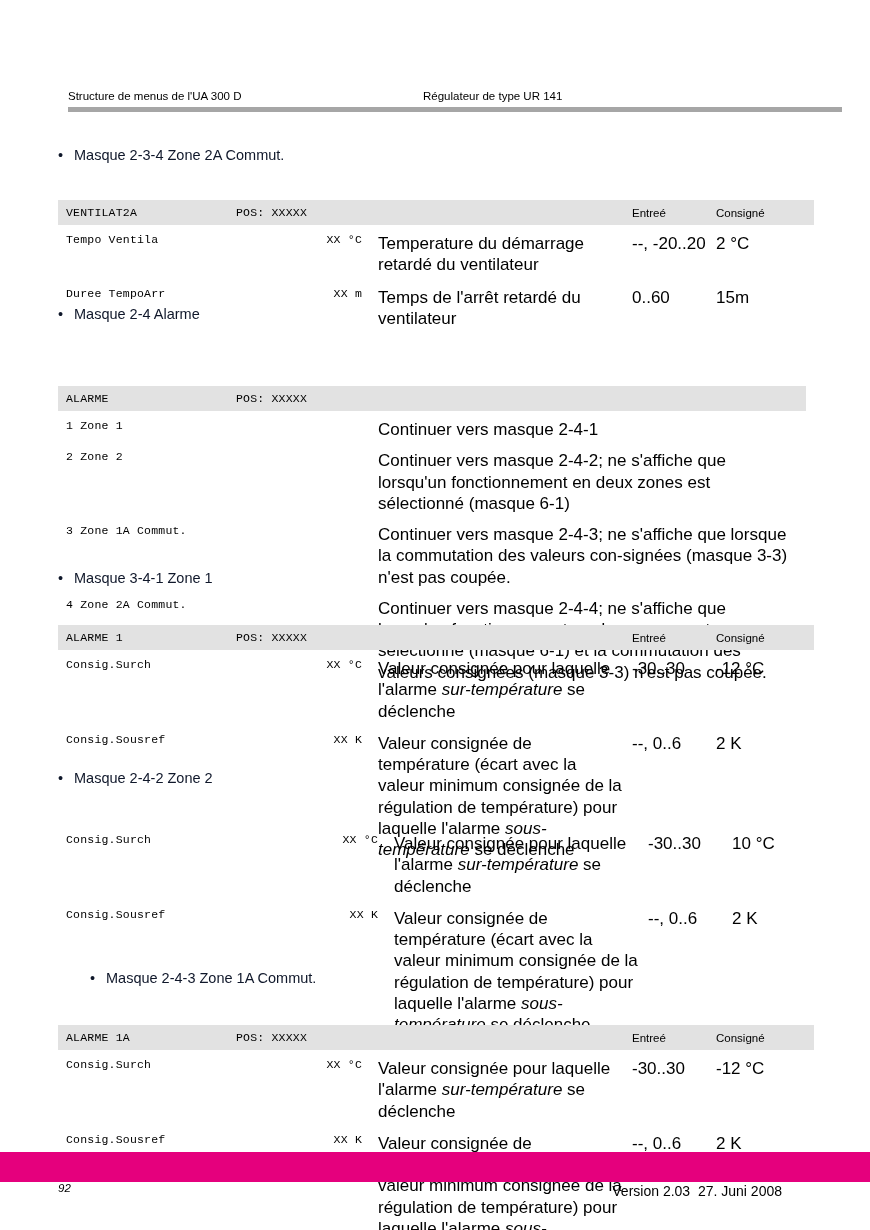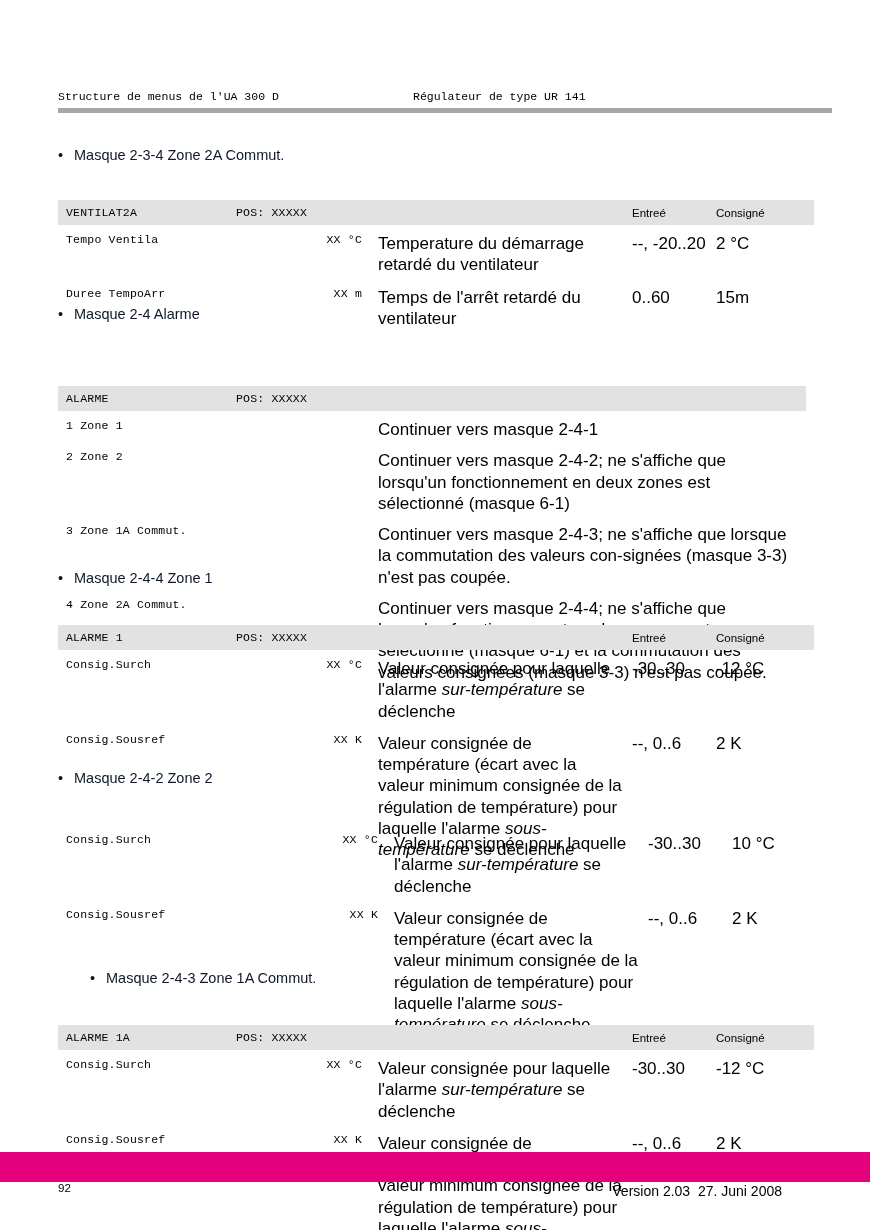--- a/index.html
+++ b/index.html
@@ -17,24 +17,23 @@
   }
   .page {
     position: absolute;
     left: 0; top: 0;
     width: 870px;
     height: 1230px;
   }
   
   .header {
     position: absolute;
-    left: 58px;
+    left: 68px;
     top: 90px;
     width: 774px;
-    font-family: Liberation Mono, monospace;
   }
   .header-row {
     display: flex;
     font-size: 11.5px;
     color: #000;
     padding-bottom: 5px;
   }
   .header-left { width: 355px; }
   .header-right { flex: 1; }
   .header-rule {
@@ -106,20 +105,21 @@
     top: 1152px;
     width: 870px;
     height: 30px;
     background: #e5007d;
   }
   .footer-left {
     position: absolute;
     left: 58px;
     top: 1182px;
     font-size: 11.5px;
+    font-style: italic;
   }
   .footer-right {
     position: absolute;
     right: 88px;
     top: 1183px;
     font-size: 14px;
     text-align: right;
   }
 </style>
 </head>
@@ -193,21 +193,21 @@
     </tr>
     <tr class="row">
       <td class="c-name2 mono">4 Zone 2A Commut.</td>
       <td class="c-pos2 mono"></td>
       <td class="c-desc2 sans">Continuer vers masque 2-4-4; ne s'affiche que lorsqu'un fonctionnement en deux zones est sélectionné (masque 6-1) et la commutation des valeurs consignées (masque 3-3) n'est pas coupée.</td>
     </tr>
   </tbody>
     </table>
 
   <div class="bullet-head" style="left:58px; top:570px;">
-    <span class="dot">•</span><span>Masque 2-4-4 Zone 1</span>
+    <span class="dot">•</span><span>Masque 3-4-1 Zone 1</span>
   </div>
 
   <table class="tbl" style="top:625px;">
     <tbody>
         <tr class="hdr">
       <td class="c-name mono">ALARME 1</td>
       <td class="c-pos mono">POS: XXXXX</td>
       <td class="c-desc sans"></td>
       <td class="c-entree sans">Entreé</td>
       <td class="c-cons sans">Consigné</td>

